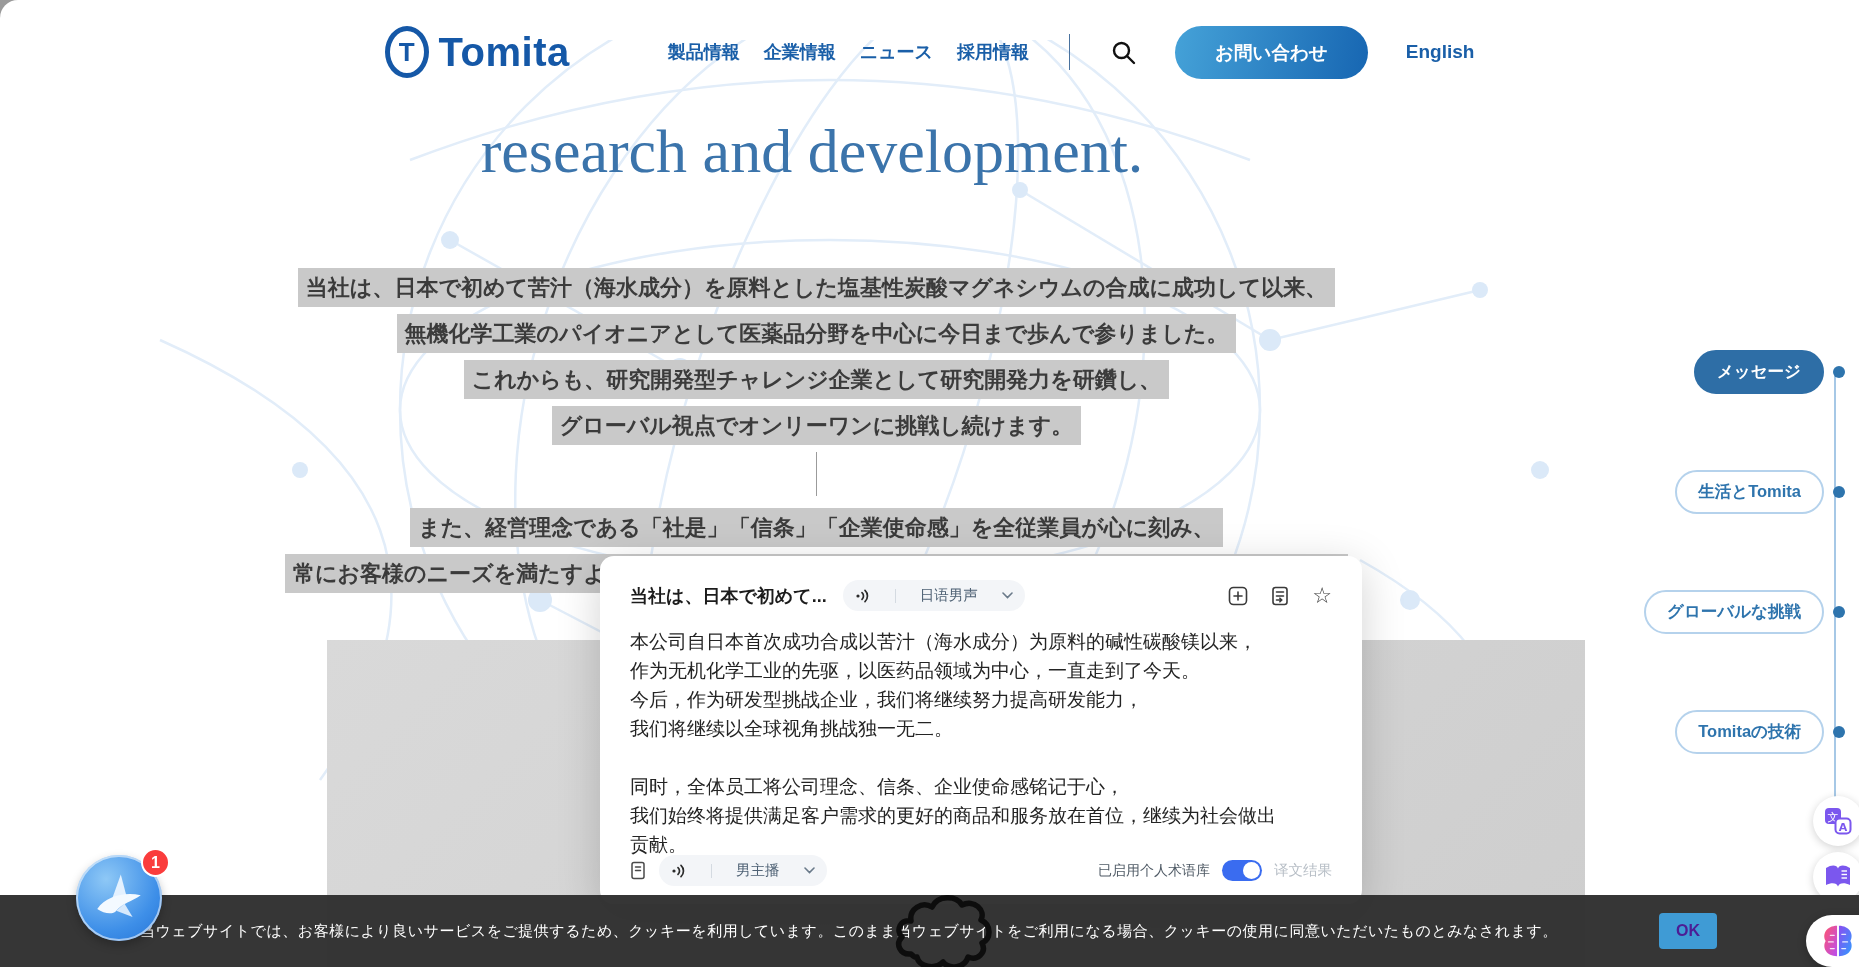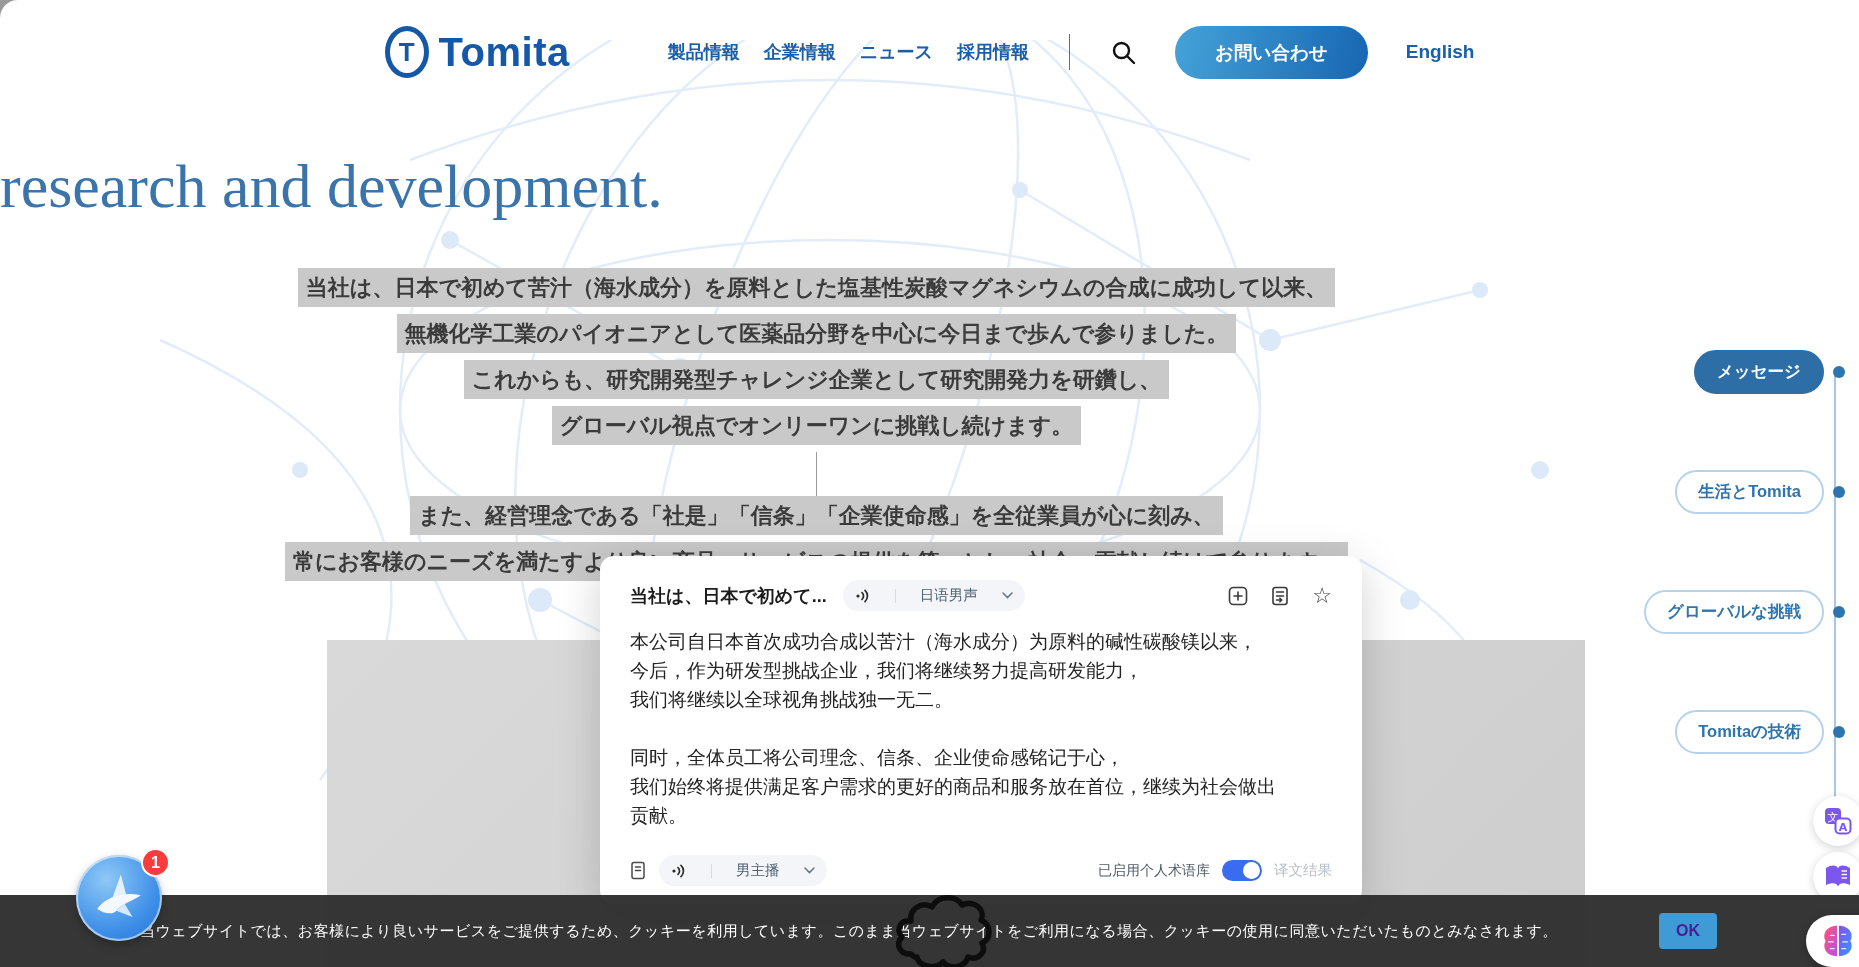--- a/index.html
+++ b/index.html
@@ -14,25 +14,25 @@
   .logo-mark{width:34px;height:42px;border:5px solid #1558a7;border-radius:50%;display:flex;align-items:center;justify-content:center;color:#1558a7;font-weight:bold;font-size:26px;}
   .logo-text{font-size:40px;font-weight:bold;color:#1558a7;letter-spacing:0.5px;}
   .nav{display:flex;gap:24px;align-items:center;}
   .nav-item{font-size:18px;font-weight:bold;color:#1a5fa8;cursor:pointer;white-space:nowrap;}
   .head-divider{width:1px;height:36px;background:#49729f;margin:0 2px;}
   .search-btn{cursor:pointer;display:flex;align-items:center;}
   .contact-btn{border:none;cursor:pointer;padding:14px 40px;border-radius:999px;background:linear-gradient(100deg,#45a2d8,#1766b2);color:#fff;font-size:18.5px;font-weight:bold;font-family:Liberation Serif, serif;}
   .english-link{font-size:19px;font-weight:bold;color:#1a5fa8;cursor:pointer;}
 
   
-  .headline{position:absolute;top:116px;left:0;width:1624px;font-family:"Liberation Serif","DejaVu Serif",serif;font-size:62px;color:#3b74ab;z-index:2;margin-top:35px;}
+  .headline{position:absolute;top:116px;left:0;width:1624px;text-align:center;font-family:"Liberation Serif","DejaVu Serif",serif;font-size:62px;color:#3b74ab;z-index:2;}
   .paragraphs{position:absolute;top:268px;left:0;width:1633px;z-index:2;text-align:center;}
   .pline{display:table;margin:0 auto 7px auto;background:#c9c9c9;padding:5px 8px;font-size:22px;font-weight:bold;color:#3b3b3b;line-height:1.32;}
   .v-divider{width:1px;height:44px;background:#9b9b9b;margin:0 auto;}
-  .paragraphs .p2{margin-top:0;}
+  .paragraphs .p2{margin-top:12px;}
 
   
   .image-placeholder{position:absolute;left:327px;top:640px;width:1258px;height:327px;background:linear-gradient(135deg,#d9d9d9,#cecece);z-index:1;}
 
   
   .side-nav{position:absolute;right:14px;top:350px;z-index:6;}
   .side-nav .line{position:absolute;right:9px;top:22px;bottom:22px;width:2px;background:#a6c8e6;}
   .side-row{display:flex;align-items:center;justify-content:flex-end;gap:9px;margin-bottom:76px;position:relative;}
   .side-pill{padding:9px 21px;border-radius:999px;font-size:16.5px;font-weight:bold;color:#2e74ad;background:#ffffff;border:2px solid #b5d2ec;cursor:pointer;white-space:nowrap;}
   .side-pill.active{background:#2e6ea6;border-color:#2e6ea6;color:#ffffff;}
@@ -214,20 +214,21 @@
               <line x1="6.5" y1="10" x2="13.5" y2="10"></line>
             <path d="M6.5 14 h5 m-1.6 -1.8 l1.8 1.8 l-1.8 1.8"></path>
           </svg>
         </span>
         <span class="pop-icon star-glyph">☆</span>
       </span>
     </div>
 
     <div class="popup-body">
       <div class="bline">本公司自日本首次成功合成以苦汁（海水成分）为原料的碱性碳酸镁以来，</div>
+        <div class="bline">作为无机化学工业的先驱，以医药品领域为中心，一直走到了今天。</div>
         <div class="bline">今后，作为研发型挑战企业，我们将继续努力提高研发能力，</div>
         <div class="bline">我们将继续以全球视角挑战独一无二。</div>
         <div class="bline"></div>
         <div class="bline">同时，全体员工将公司理念、信条、企业使命感铭记于心，</div>
         <div class="bline">我们始终将提供满足客户需求的更好的商品和服务放在首位，继续为社会做出</div>
         <div class="bline">贡献。</div>
     </div>
 
     <div class="popup-footer">
       <span class="pop-icon">

